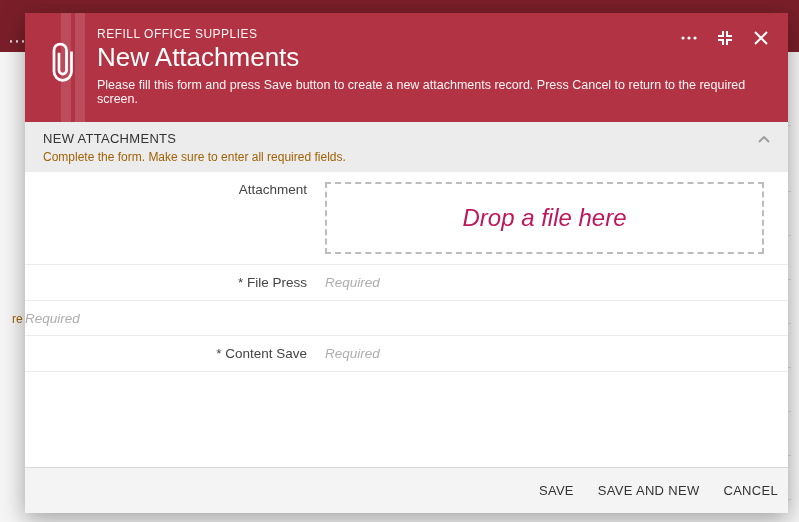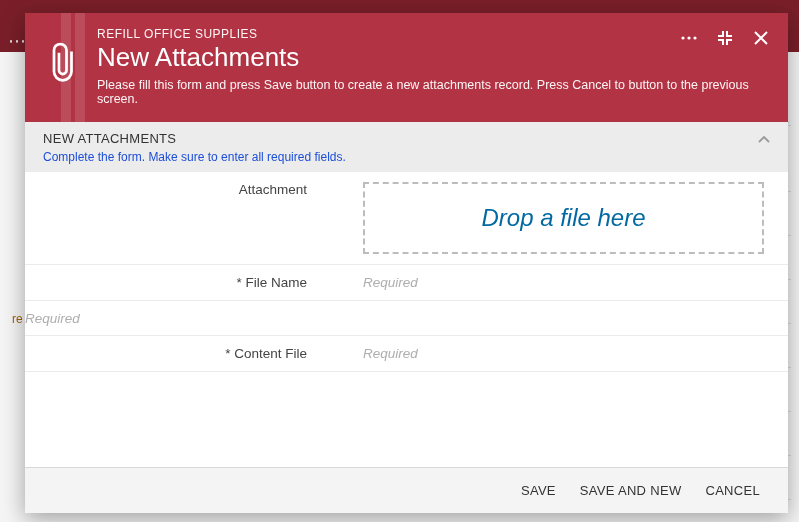--- a/index.html
+++ b/index.html
@@ -105,40 +105,39 @@
     padding: 9px 18px 8px 18px;
     position: relative;
   }
   .section-head .title {
     font-size: 13px;
     color: #333;
     letter-spacing: .3px;
   }
   .section-head .hint {
     font-size: 12px;
-    color: #1d4ed8;
+    color: #a16207;
     margin-top: 4px;
   }
   .section-head .chev {
     position: absolute;
     right: 14px; top: 10px;
     width: 18px; height: 18px;
     color: #888;
     cursor: pointer;
   }
 
   .form {
     flex: 1;
     overflow: auto;
   }
   .row {
     display: flex;
     align-items: stretch;
     border-bottom: 1px solid #ebebeb;
-    gap: 38px;
   }
   .row .label {
     width: 300px;
     text-align: right;
     padding: 10px 18px 10px 10px;
     font-size: 13.5px;
     color: #444;
   }
   .row .value {
     flex: 1;
@@ -151,35 +150,35 @@
   }
   .row.attach .value { padding: 10px 24px 10px 0; }
 
   .dropzone {
     border: 2px dashed #bcbcbc;
     background: #fff;
     height: 72px;
     display: flex;
     align-items: center;
     justify-content: center;
-    color: #0369a1;
+    color: #be185d;
     font-style: italic;
     font-size: 24px;
     font-weight: 300;
   }
 
   .footer {
     border-top: 1px solid #d8d8d8;
     background: #f4f4f4;
     height: 46px;
     display: flex;
     justify-content: flex-end;
     align-items: center;
     gap: 24px;
-    padding: 0 28px;
+    padding: 0 10px;
   }
   .footer .btn {
     font-size: 13px;
     color: #333;
     letter-spacing: .3px;
     cursor: pointer;
     background: none;
     border: none;
   }
 
@@ -218,21 +217,21 @@
   <div class="dlg-header">
     <div class="stripes"></div>
     <div class="hdr-icon">
       <svg width="30" height="46" viewBox="0 0 24 36" fill="none" stroke="#fff" stroke-width="2.2">
         <path d="M18 8 v16 a7 7 0 0 1 -14 0 V7 a5 5 0 0 1 10 0 v16 a3 3 0 0 1 -6 0 V9"></path>
       </svg>
     </div>
     <div class="hdr-text">
       <div class="hdr-breadcrumb">REFILL OFFICE SUPPLIES</div>
       <div class="hdr-title">New Attachments</div>
-      <div class="hdr-desc">Please fill this form and press Save button to create a new attachments record. Press Cancel to button to the previous screen.</div>
+      <div class="hdr-desc">Please fill this form and press Save button to create a new attachments record. Press Cancel to return to the required screen.</div>
     </div>
     <div class="hdr-actions">
       <div class="icon-btn">
         <svg width="20" height="20" viewBox="0 0 20 20" fill="#fff">
             <circle cx="4" cy="10" r="1.6"></circle>
             <circle cx="10" cy="10" r="1.6"></circle>
             <circle cx="16" cy="10" r="1.6"></circle>
           </svg>
       </div>
       <div class="icon-btn">
@@ -263,34 +262,34 @@
     <div class="row attach">
       <div class="label">Attachment</div>
       <div class="value">
         <div class="dropzone">
           <span>Drop a file here</span>
         </div>
       </div>
     </div>
 
     <div class="row">
-      <div class="label">* File Name</div>
+      <div class="label">* File Press</div>
       <div class="value">
         <span class="placeholder">Required</span>
       </div>
     </div>
 
     <div class="row">
       <div class="value">
         <span class="placeholder">Required</span>
       </div>
     </div>
 
     <div class="row">
-      <div class="label">* Content File</div>
+      <div class="label">* Content Save</div>
       <div class="value">
         <span class="placeholder">Required</span>
       </div>
     </div>
 
   </div>
 
   <div class="footer">
     <button class="btn">SAVE</button>
     <button class="btn">SAVE AND NEW</button>

